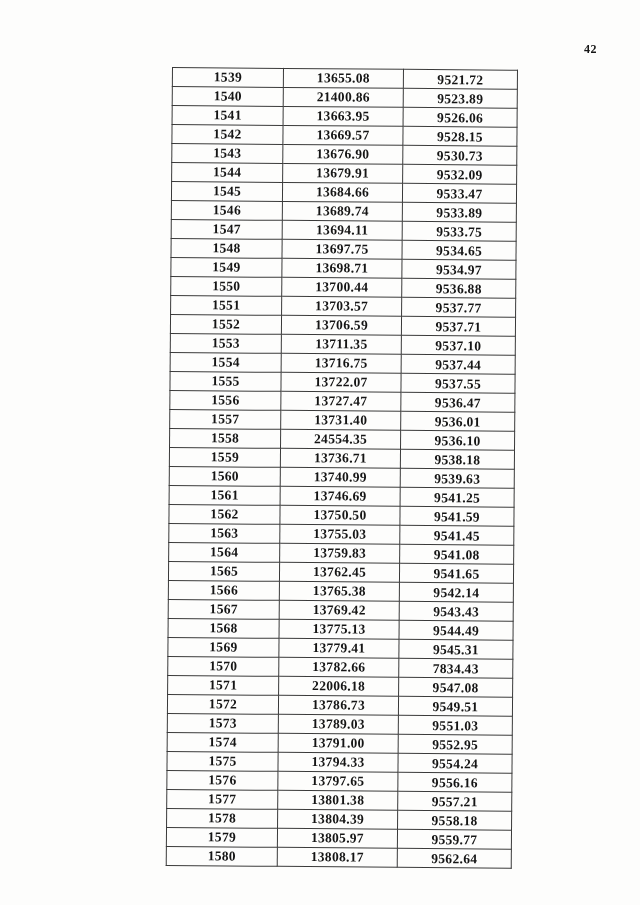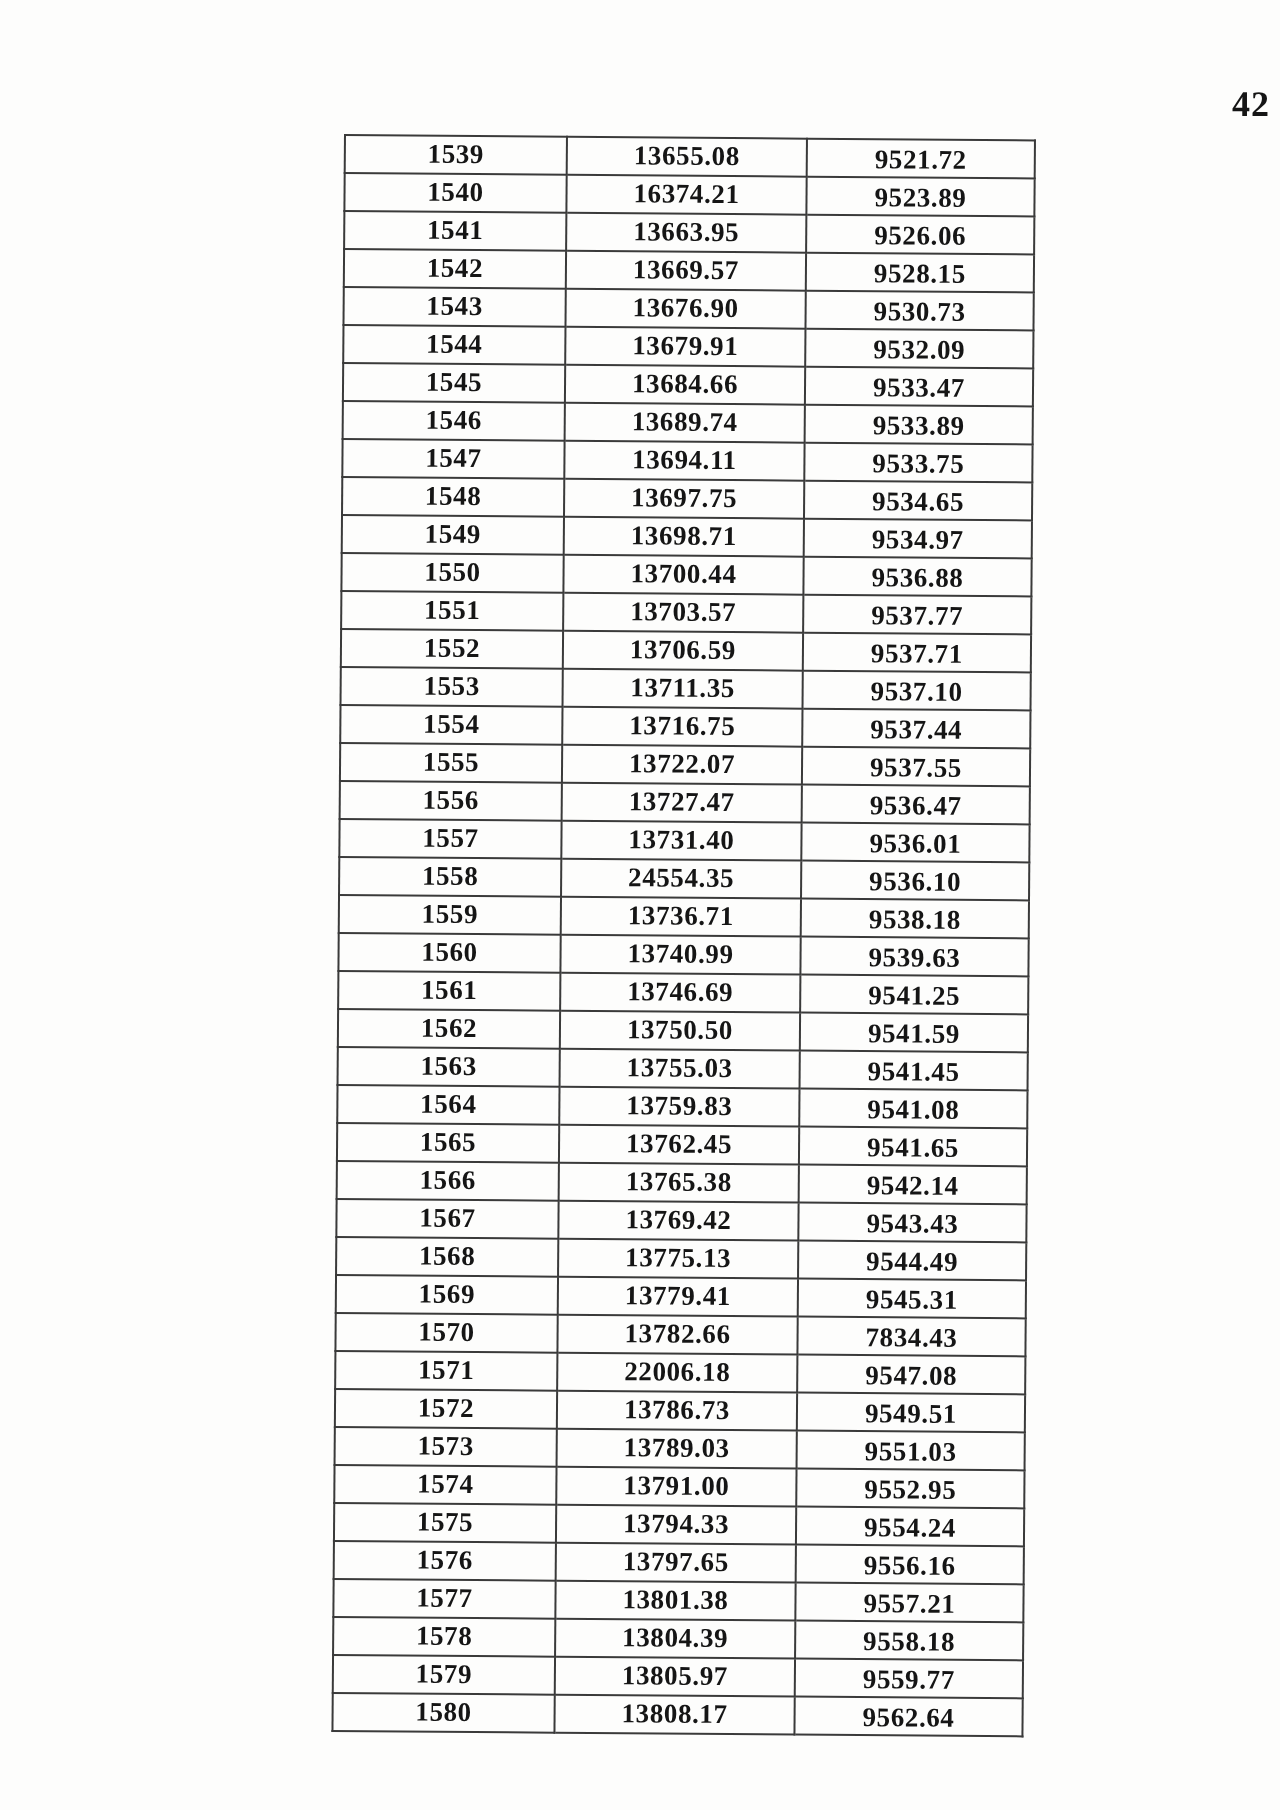--- a/index.html
+++ b/index.html
@@ -12,24 +12,23 @@
     position: relative;
     background: #fdfdfc;
     font-family: "Liberation Serif", serif;
     color: #151515;
     overflow: hidden;
   }
   .page-number {
     position: absolute;
     top: 42px;
     left: 584px;
-    font-size: 18px;
+    font-size: 12px;
     font-weight: bold;
     letter-spacing: 0.5px;
-    margin-left: 32px;
   }
   .scan-table-wrap {
     position: absolute;
     left: 172px;
     top: 67px;
     transform: rotate(0.45deg);
     transform-origin: top left;
   }
   table.scan-table {
     border-collapse: collapse;
@@ -70,21 +69,21 @@
         <col class="c3">
     </colgroup>
     <tbody>
         <tr>
           <td>1539</td>
           <td>13655.08</td>
           <td>9521.72</td>
         </tr>
         <tr>
           <td>1540</td>
-          <td>16374.21</td>
+          <td>21400.86</td>
           <td>9523.89</td>
         </tr>
         <tr>
           <td>1541</td>
           <td>13663.95</td>
           <td>9526.06</td>
         </tr>
         <tr>
           <td>1542</td>
           <td>13669.57</td>

